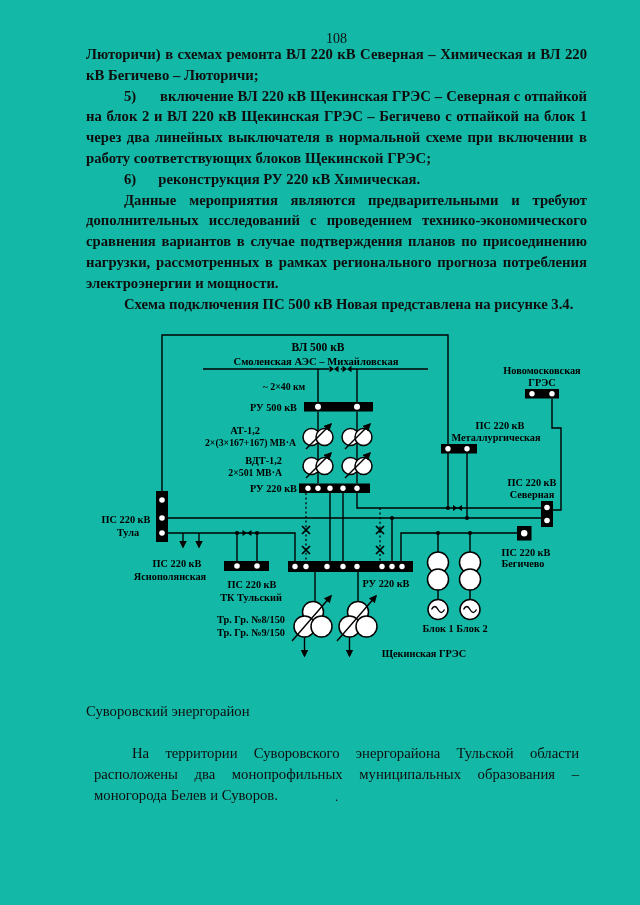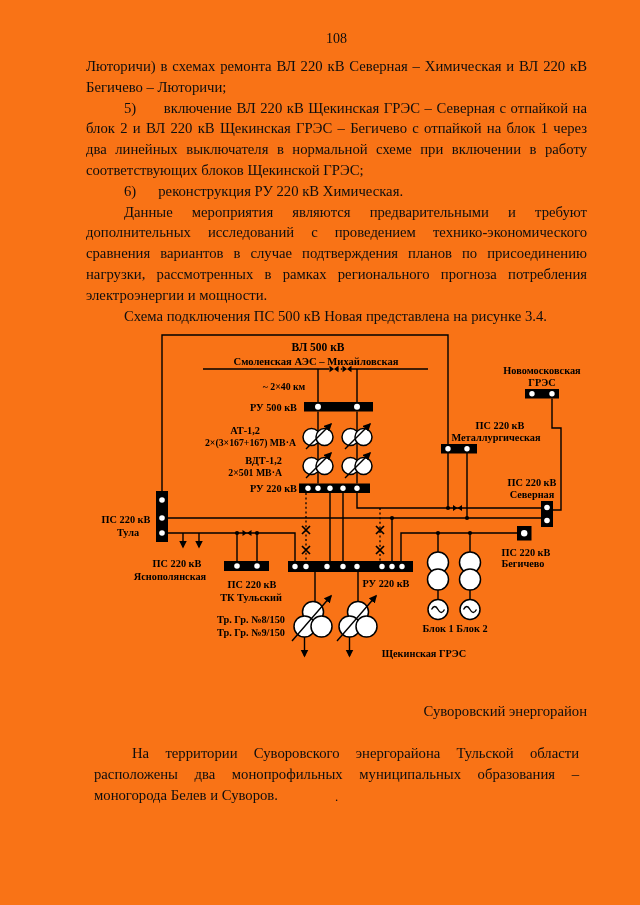--- a/index.html
+++ b/index.html
@@ -1,30 +1,30 @@
 <!DOCTYPE html>
 <html><head>
 <meta charset="utf-8">
 <style>
   html,body{margin:0;padding:0;background:#e8e8e8;}
   .page{
-    position:relative;width:640px;height:905px;background:#f97316;
+    position:relative;width:640px;height:905px;background:#14b8a6;
     font-family:"Liberation Serif","DejaVu Serif",serif;color:#0e0e0e;
     overflow:hidden;margin:0 auto;
   }
   .pageno{
     position:absolute;top:31px;left:86px;width:501px;text-align:center;
     font-size:14px;
   }
   .col{position:absolute;left:86px;width:501px;}
-  .bodytext{top:56px;}
+  .bodytext{top:44px;font-weight:bold;}
   .bodytext p{margin:0;font-size:14.7px;line-height:20.8px;text-align:justify;}
   .bodytext p.ind{text-indent:38px;}
   .caption{top:669px;text-align:center;font-size:14.7px;}
-  .sechead{top:703px;text-align:right;font-size:14.7px;}
+  .sechead{top:703px;text-align:left;font-size:14.7px;}
   .lastpara{top:735px;}
   .lastpara p{margin:8px;font-size:14.7px;line-height:20.8px;text-align:justify;text-indent:38px;}
   .tinydot{top:789px;text-align:center;font-size:13px;}
   .diagram{position:absolute;left:0;top:330px;width:640px;height:340px;text-align:center;}
   svg .ln{stroke:#000;stroke-width:1.4;fill:none;}
   svg .ln2{stroke:#000;stroke-width:1.6;fill:none;}
   svg .dash{stroke:#000;stroke-width:1.3;fill:none;stroke-dasharray:2 2.6;}
   svg .dot5{stroke:#000;stroke-width:1.3;fill:none;stroke-dasharray:1.5 2.2;}
   svg .bus{fill:#000;stroke:none;}
   svg .hole{fill:#fff;stroke:none;}

